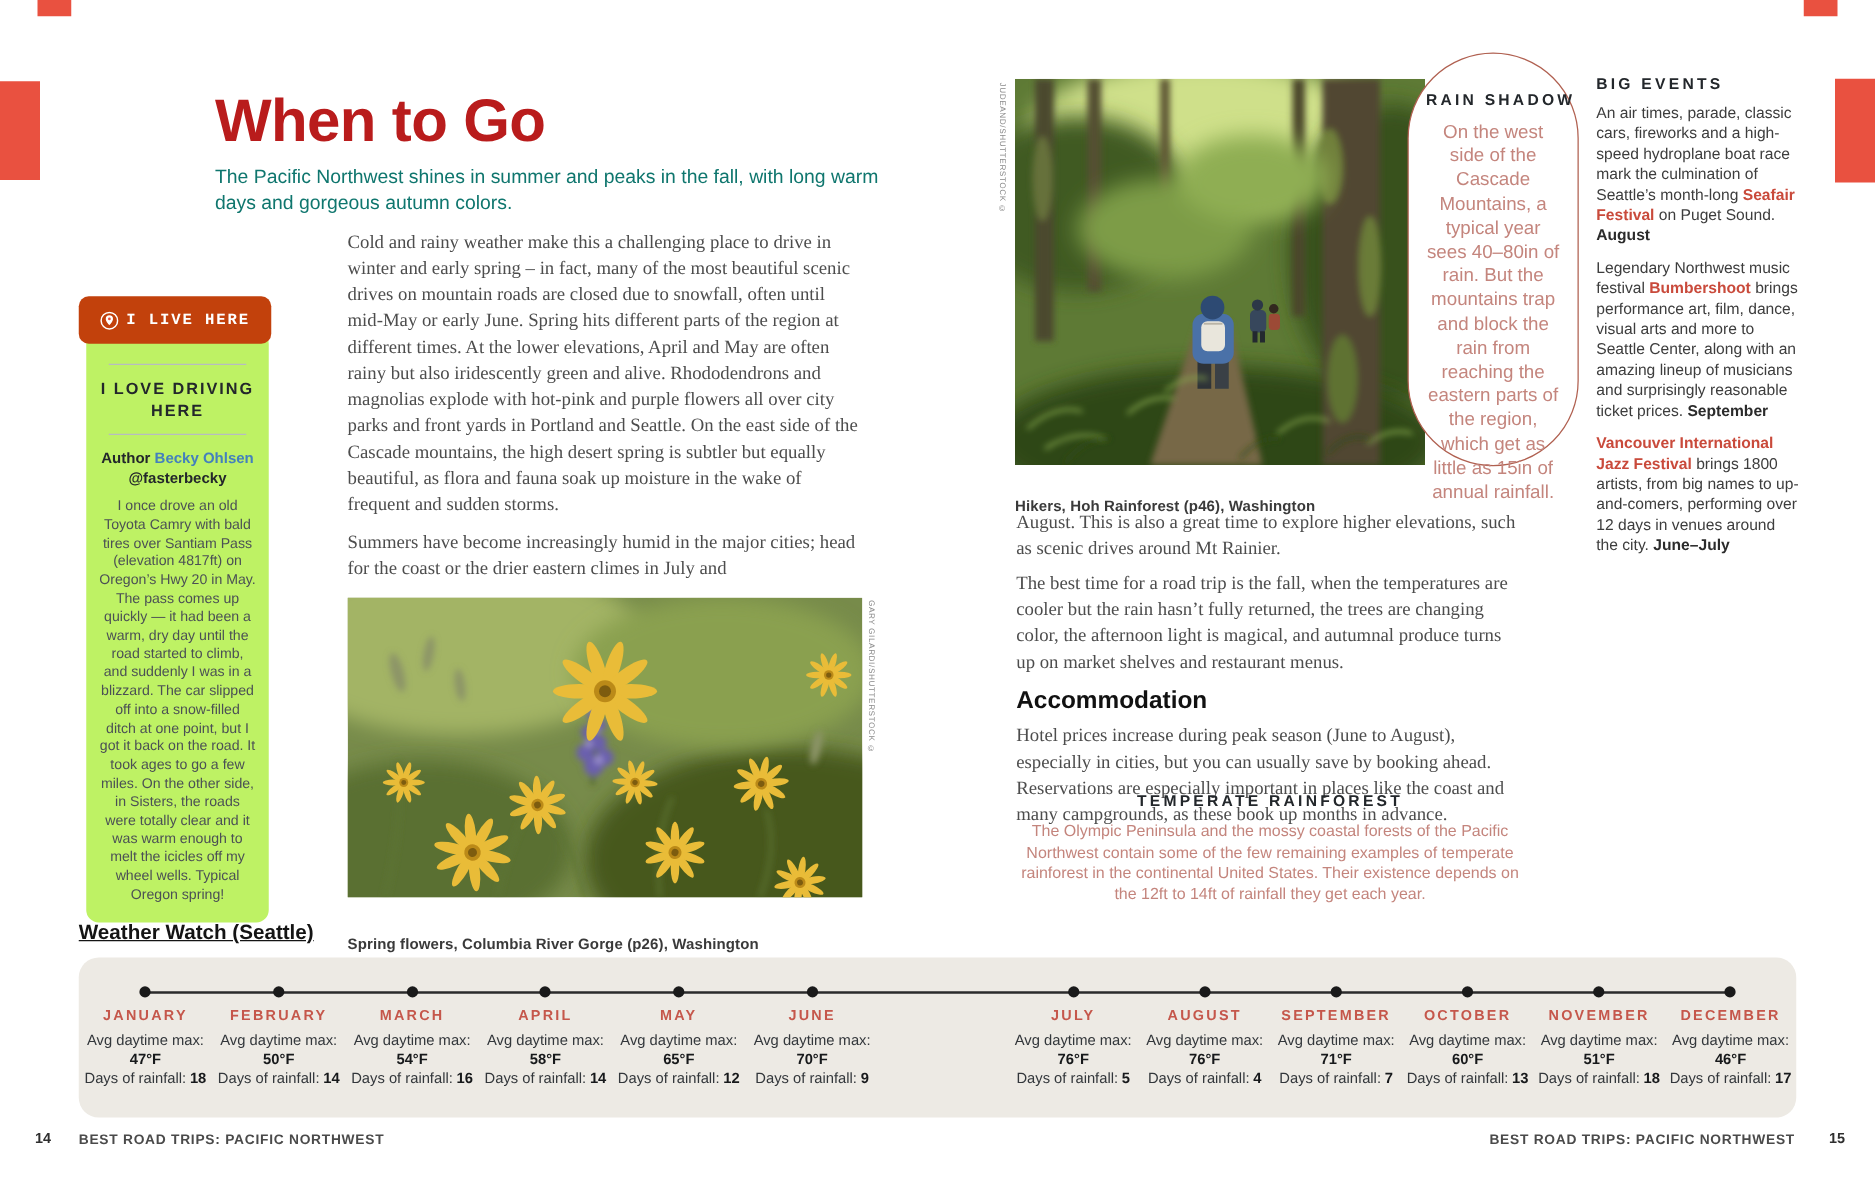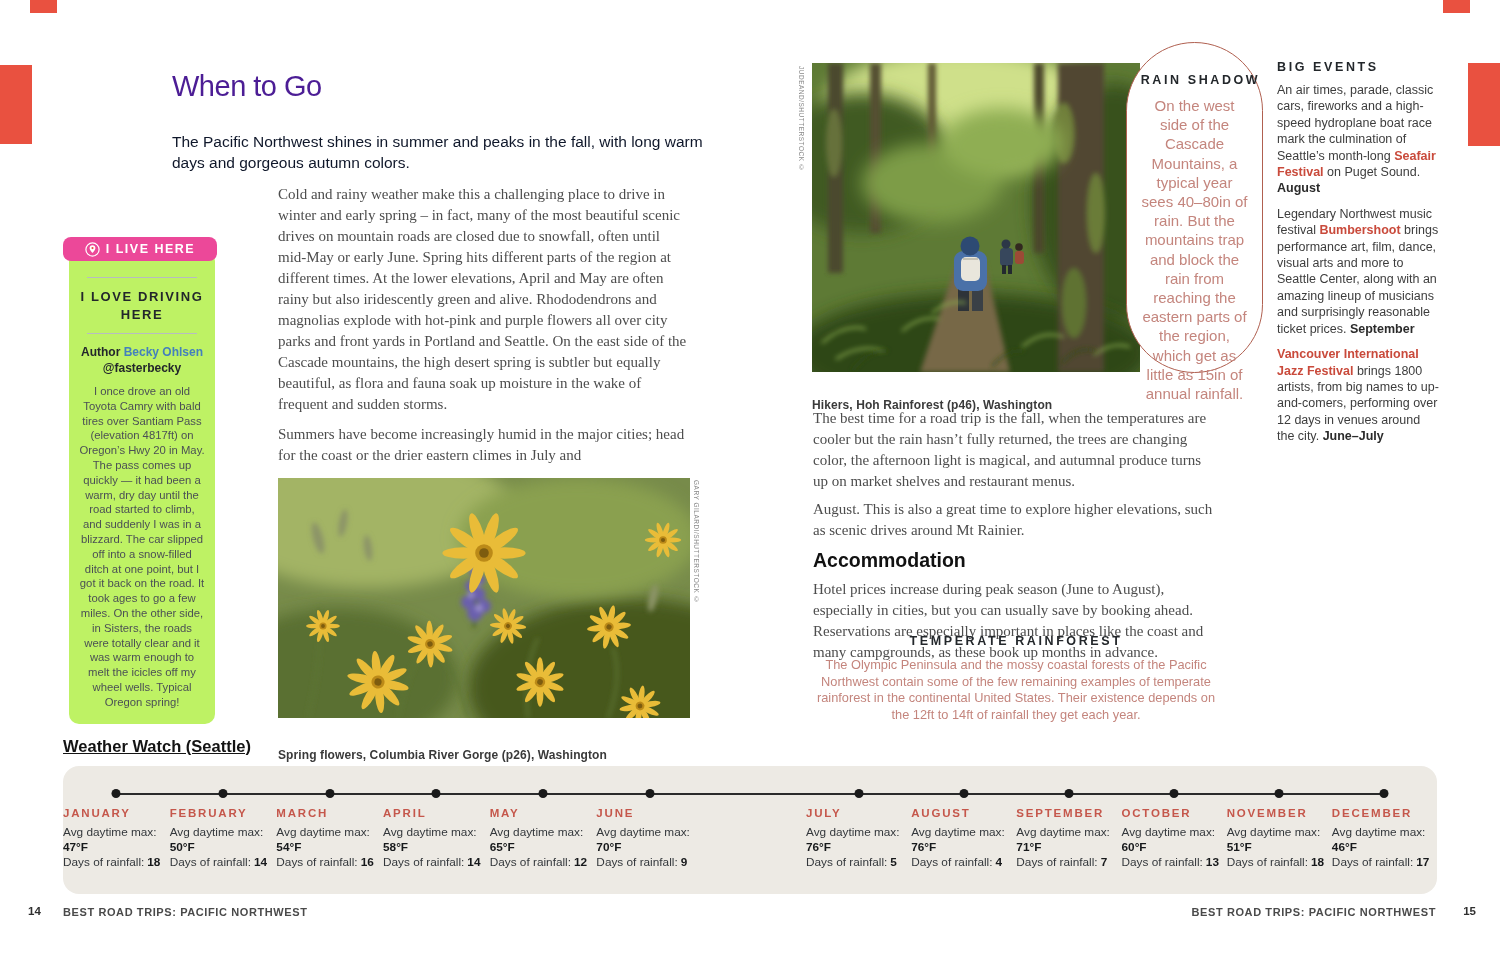--- a/index.html
+++ b/index.html
@@ -8,28 +8,28 @@
     position:relative; width:1500px; height:954px; background:#ffffff;
     font-family:"Liberation Sans", sans-serif; overflow:hidden;
   }
   .abs { position:absolute; }
   .tab { position:absolute; background:#e95140; }
   .tab-tl { left:30px; top:0; width:27px; height:13px; }
   .tab-left { left:0; top:65px; width:32px; height:79px; }
   .tab-tr { left:1443px; top:0; width:27px; height:13px; }
   .tab-right { left:1468px; top:63px; width:32px; height:83px; }
 
-  .title { left:172px; top:70px; font-size:29px; font-weight:400; letter-spacing:-0.5px; color:#4c1d95; }
-  .intro { left:172px; top:131px; width:552px; font-size:15.5px; line-height:21px; color:#0f172a; }
+  .title { left:172px; top:70px; font-size:48px; font-weight:700; letter-spacing:-0.5px; color:#b91c1c; }
+  .intro { left:172px; top:131px; width:552px; font-size:15.5px; line-height:21px; color:#0f766e; }
 
   
   .livehere { left:63px; top:237px; width:154px; }
-  .lh-badge { position:relative; z-index:2; background:#ec4899; border-radius:8px; height:24px;
+  .lh-badge { position:relative; z-index:2; background:#c2410c; border-radius:8px; height:38px;
     display:flex; align-items:center; justify-content:center; gap:6px; color:#fff;
-    font-weight:700; font-size:12.5px; letter-spacing:1.5px; }
+    font-weight:700; font-size:12.5px; letter-spacing:1.5px;font-family:Liberation Mono, monospace; }
   .lh-body { position:relative; margin:-10px 2px 0 6px; background:#bef264; border-radius:10px;
     padding:26px 10px 14px 10px; text-align:center; }
   .lh-rule { border:none; border-top:1px solid #b7bcc1; margin:0 8px 10px 8px; }
   .lh-heading { font-size:13px; font-weight:700; letter-spacing:1.6px; color:#23272b; line-height:18px; margin-bottom:9px; }
   .lh-author { font-size:12px; font-weight:700; color:#23272b; line-height:16px; margin-bottom:8px; }
   .lh-author .blue { color:#4480bd; }
   .lh-text { font-size:11.3px; line-height:14.8px; color:#4b5055; }
 
   .serif { font-family:"Liberation Serif", serif; color:#4d4d4d; }
   .body-col-left { left:278px; top:184px; width:412px; }
@@ -68,21 +68,21 @@
   .red-b { color:#c94a3b; font-weight:700; }
   .bb { font-weight:700; color:#2b2b2b; }
 
   
   .weather-heading { left:63px; top:737px; font-size:16.5px; font-weight:700; color:#141414;text-decoration:underline; }
   .weatherbar { left:63px; top:766px; width:1374px; height:128px; background:#edeae4; border-radius:16px; }
   .wline { position:absolute; left:53px; right:53px; top:27px; height:1.5px; background:#2b2b2b; }
   .wgroup { position:absolute; top:41px; display:flex; }
   .wgroup-left { left:0; width:640px; }
   .wgroup-right { left:743px; width:631px; }
-  .wcell { position:relative; flex:1 1 0; }
+  .wcell { position:relative; flex:1 1 0; text-align:center; }
   .wdot { position:absolute; top:-18px; left:50%; transform:translateX(-50%);
     width:9px; height:9px; border-radius:50%; background:#1a1a1a; }
   .wmonth { font-size:11.5px; font-weight:700; letter-spacing:1.8px; color:#c5574b; margin-bottom:6px; }
   .wlabel, .wrain { font-size:11.8px; color:#33373b; line-height:15px; }
   .wtemp { font-size:11.8px; font-weight:700; color:#17191b; line-height:15px; }
   .wrain b { margin-left:3px; color:#17191b; }
 
   .footer-num { position:absolute; top:905px; font-size:11.5px; font-weight:700; color:#2f2f2f; }
   .footer-title { position:absolute; top:906px; font-size:11px; font-weight:700; letter-spacing:0.6px; color:#4a4a4a; }
   .fn-l { left:28px; } .ft-l { left:63px; }
@@ -285,22 +285,22 @@
           <circle cx="26.5" cy="9.5" r="4"></circle>
         <circle cx="18" cy="18" r="12"></circle>
       </g>
       <polyline points="12,18.5 16.5,23 24.5,13" fill="none" stroke="#b06050" stroke-width="1.8" stroke-linecap="round" stroke-linejoin="round"></polyline>
     </svg>
     <div class="rs-title">RAIN SHADOW</div>
     <p class="rs-body">On the west side of the Cascade Mountains, a typical year sees 40–80in of rain. But the mountains trap and block the rain from reaching the eastern parts of the region, which get as little as 15in of annual rainfall.</p>
   </div>
 
   <div class="abs body-col-right serif">
+    <p>August. This is also a great time to explore higher elevations, such as scenic drives around Mt Rainier.</p>
     <p>The best time for a road trip is the fall, when the temperatures are cooler but the rain hasn’t fully returned, the trees are changing color, the afternoon light is magical, and autumnal produce turns up on market shelves and restaurant menus.</p>
-    <p>August. This is also a great time to explore higher elevations, such as scenic drives around Mt Rainier.</p>
     <h3 class="h-accommodation">Accommodation</h3>
     <p>Hotel prices increase during peak season (June to August), especially in cities, but you can usually save by booking ahead. Reservations are especially important in places like the coast and many campgrounds, as these book up months in advance.</p>
   </div>
 
   <div class="abs temperate">
     <div class="temp-title">TEMPERATE RAINFOREST</div>
     <p class="temp-body">The Olympic Peninsula and the mossy coastal forests of the Pacific Northwest contain some of the few remaining examples of temperate rainforest in the continental United States. Their existence depends on the 12ft to 14ft of rainfall they get each year.</p>
   </div>
 
   <div class="abs bigevents">

